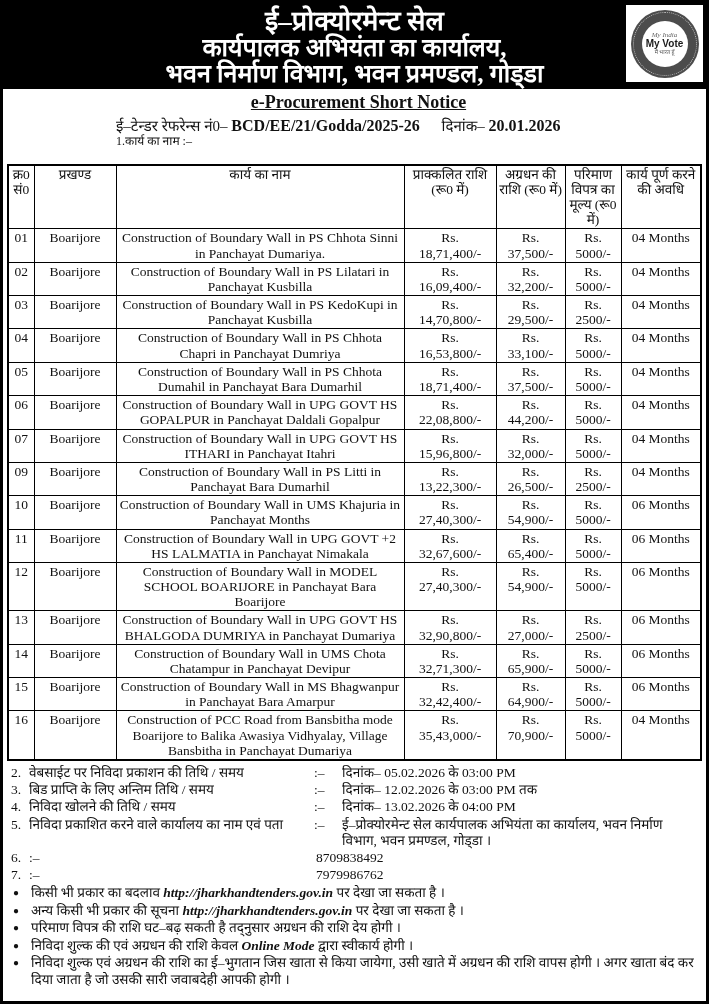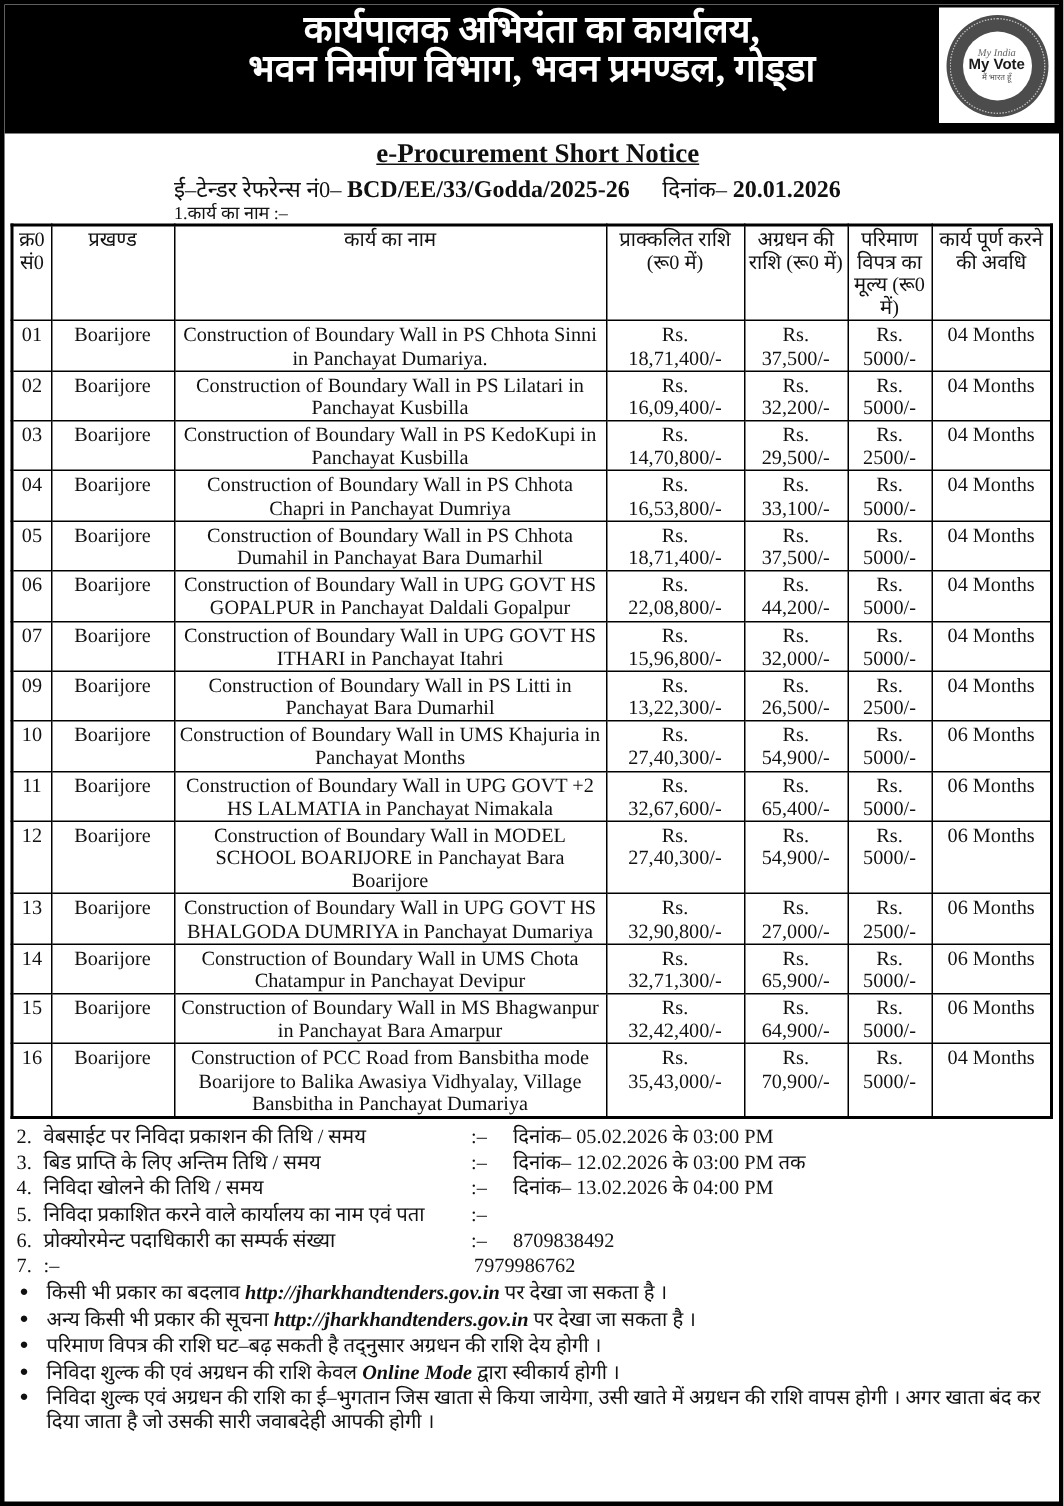--- a/index.html
+++ b/index.html
@@ -34,21 +34,21 @@
   
   .title-sec { padding:3px 0 0 8px; }
   .notice-title { text-align:center; font-size:18px; font-weight:bold; }
   .notice-title span { text-decoration:underline; }
   .ref-line { font-size:15px; margin-top:2px; padding-left:105px; }
   .ref-line b { font-size:16px; }
   .date-label { margin-left:18px; }
   .work-label { font-size:12px; margin-left:105px; line-height:1.0; }
   
   table.tender {
-    width:693px; height:597px; margin:1px auto 0 auto;
+    width:693px; height:597px; margin:17px auto 0 auto;
     border-collapse:collapse; border:2px solid #000; table-layout:fixed;
   }
   .tender th, .tender td {
     border:1.5px solid #000; vertical-align:top; text-align:center;
     font-size:13.5px; line-height:1.12; padding:1px 2px; font-weight:normal;
   }
   .tender th { white-space:pre-line; }
   .tender td.amt { white-space:pre-line; }
   
   .numlist { padding:4px 6px 0 8px; }
@@ -60,38 +60,39 @@
   .dot { font-size:10px; padding-top:2px; }
   .url { font-weight:bold; font-style:italic; }
   .em-mode { font-weight:bold; font-style:italic; }
 </style>
 </head>
 <body>
 
 <div class="page">
 
   <div class="band">
+    <div class="band-l1">ई–प्रोक्योरमेन्ट सेल</div>
     <div class="band-l2">कार्यपालक अभियंता का कार्यालय,</div>
     <div class="band-l2">भवन निर्माण विभाग, भवन प्रमण्डल, गोड्‌डा</div>
     <div class="logo-box">
       <div class="logo-ring">
         <div class="logo-inner">
           <div class="logo-script">My India</div>
           <div class="logo-main">My Vote</div>
           <div class="logo-tag">मैं भारत हूँ</div>
         </div>
       </div>
     </div>
   </div>
 
   <div class="title-sec">
     <div class="notice-title"><span>e-Procurement Short Notice</span></div>
     <div class="ref-line">
       <span>ई–टेन्डर रेफरेन्स नं0–</span>
-      <b>BCD/EE/33/Godda/2025-26</b>
+      <b>BCD/EE/21/Godda/2025-26</b>
       <span class="date-label">दिनांक–</span>
       <b>20.01.2026</b>
     </div>
     <div class="work-label">1.कार्य का नाम :–</div>
   </div>
 
   <table class="tender">
     <colgroup>
       <col style="width:26px">
         <col style="width:82px">
@@ -313,24 +314,24 @@
     <div class="num-row">
         <span>4.</span>
         <span>निविदा खोलने की तिथि / समय</span>
         <span>:–</span>
         <span class="val">दिनांक– 13.02.2026 के 04:00 PM</span>
       </div>
     <div class="num-row">
         <span>5.</span>
         <span>निविदा प्रकाशित करने वाले कार्यालय का नाम एवं पता</span>
         <span>:–</span>
+        <span class="val">ई–प्रोक्योरमेन्ट सेल कार्यपालक अभियंता का कार्यालय, भवन निर्माण विभाग, भवन प्रमण्डल, गोड्‌डा ।</span>
       </div>
     <div class="num-row">
         <span>6.</span>
-        <span>प्रोक्योरमेन्ट पदाधिकारी का सम्पर्क संख्या</span>
         <span>:–</span>
         <span class="val">8709838492</span>
       </div>
     <div class="num-row">
         <span>7.</span>
         <span>:–</span>
         <span class="val">7979986762</span>
       </div>
   </div>
 

